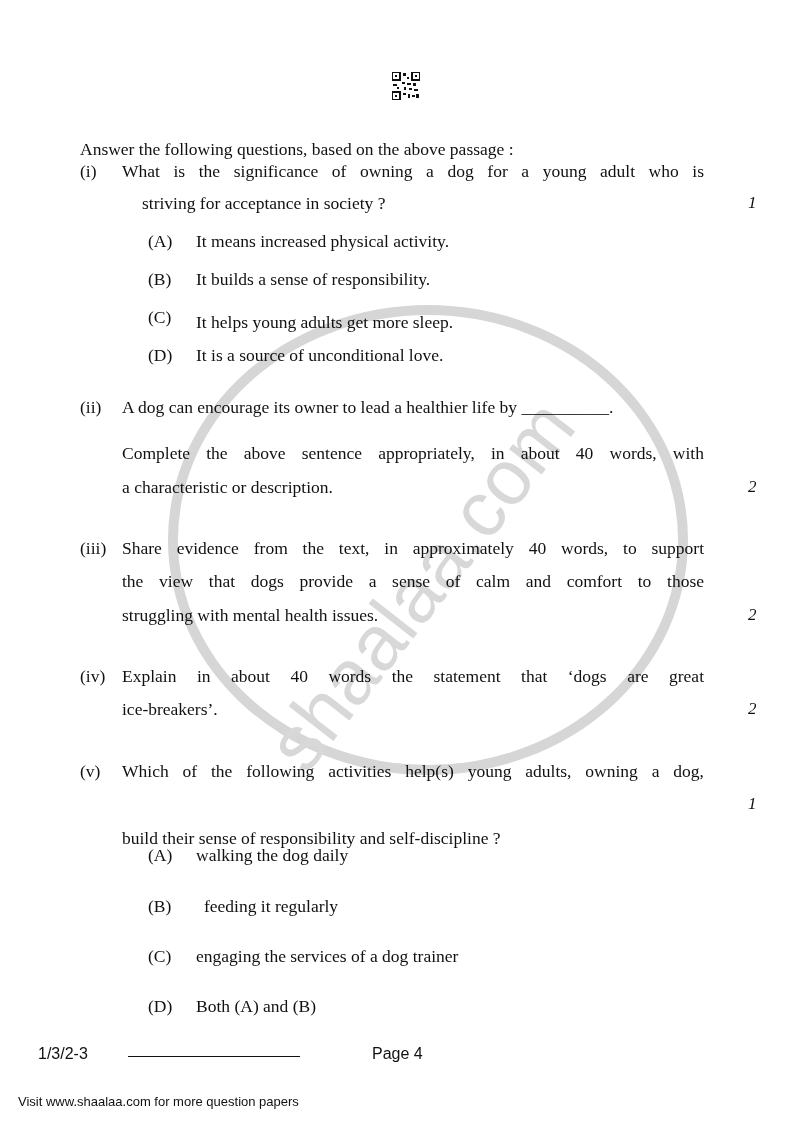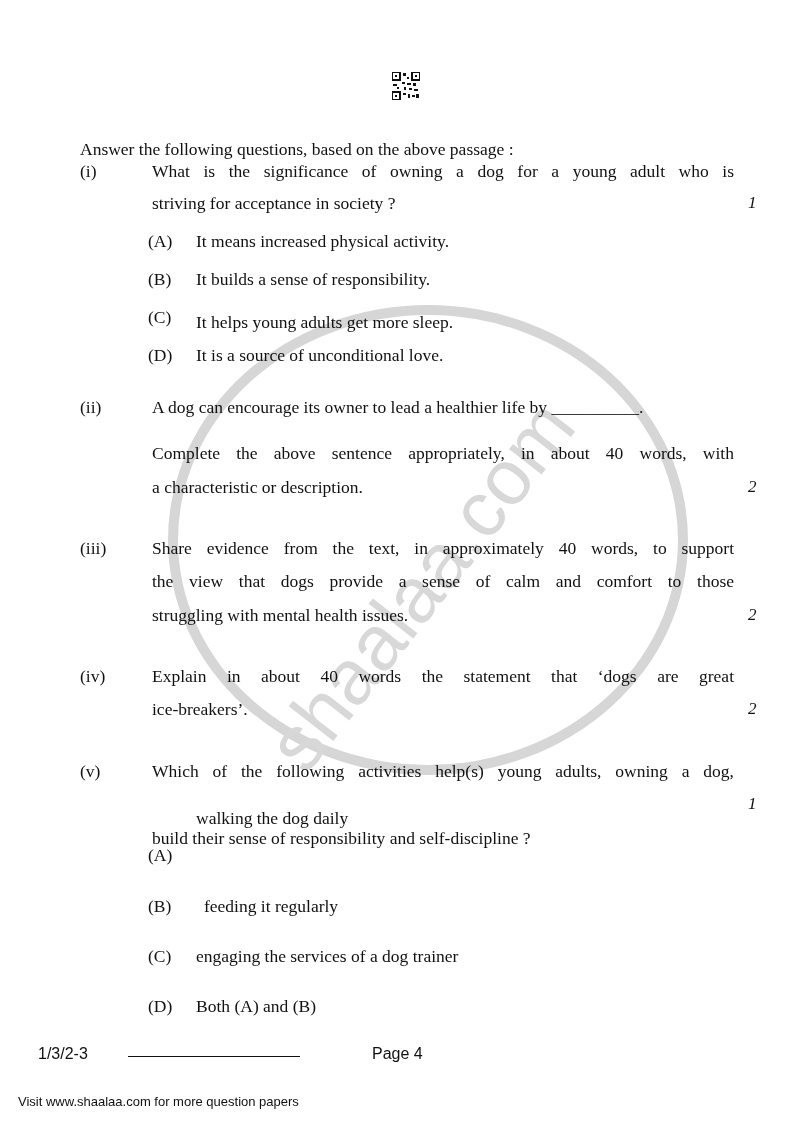--- a/index.html
+++ b/index.html
@@ -2,21 +2,21 @@
 <html><head>
 <meta charset="utf-8">
 <style>
   html, body { margin: 0; padding: 0; background: #ffffff; }
   body { width: 800px; height: 1131px; position: relative; overflow: hidden;
          font-family: "DejaVu Serif", "Liberation Serif", serif; color: #111; }
   .serif { font-family: "Liberation Serif", "DejaVu Serif", serif; font-size: 17.5px; margin-top: 24px; }
   .abs { position: absolute; white-space: nowrap; }
   .marks { position: absolute; left: 748px; font-style: italic; font-size: 17px; font-family: "Liberation Serif", serif; }
   .qnum { position: absolute; left: 80px; }
-  .qtext { position: absolute; left: 152px; }
+  .qtext { position: absolute; left: 122px; }
   .optl { position: absolute; left: 148px; }
   .optt { position: absolute; left: 196px; }
   .just { width: 582px; text-align: justify; text-align-last: justify; white-space: normal; }
   .watermark { position: absolute; left: 168px; top: 305px; width: 520px; height: 470px;
                border: 10px solid #d6d6d6; border-radius: 50%; box-sizing: border-box; pointer-events: none; }
   .wmtext { position: absolute; left: 200px; top: 540px; font-family: "Liberation Sans", sans-serif;
             font-size: 78px; color: #d8d8d8; transform: rotate(-52deg); transform-origin: center;
             pointer-events: none; }
   .qr { position: absolute; left: 392px; top: 72px; width: 28px; height: 28px; }
   .footer-code { position: absolute; left: 38px; top: 1045px; font-family: "Liberation Sans", sans-serif; font-size: 16px; }
@@ -51,21 +51,21 @@
     <rect x="24" y="22" width="3" height="4" fill="#111"></rect>
   <rect x="1" y="12" width="4" height="2" fill="#111"></rect>
     <rect x="5" y="15" width="2" height="2" fill="#111"></rect>
 </svg>
 
 <div class="abs serif" style="left:80px; top:115px;">Answer the following questions, based on the above passage :</div>
 
 <div class="serif">
   <div class="qnum" style="top:161px;">(i)</div>
   <div class="qtext abs just" style="top:161px;">What is the significance of owning a dog for a young adult who is</div>
-  <div class="qtext abs" style="top:193px;">striving for acceptance in society ?</div>
+  <div class="qtext abs" style="top:193px;margin-left:20px;">striving for acceptance in society ?</div>
   <div class="marks" style="top:193px;">1</div>
   <div class="optl" style="top:231px;">(A)</div>
   <div class="optt abs" style="top:231px;">It means increased physical activity.</div>
   <div class="optl" style="top:269px;">(B)</div>
   <div class="optt abs" style="top:269px;">It builds a sense of responsibility.</div>
   <div class="optl" style="top:307px;">(C)</div>
   <div class="optt abs" style="top:312px;">It helps young adults get more sleep.</div>
   <div class="optl" style="top:345px;">(D)</div>
   <div class="optt abs" style="top:345px;">It is a source of unconditional love.</div>
 </div>
@@ -92,21 +92,21 @@
   <div class="qtext abs" style="top:699px;">ice-breakers’.</div>
   <div class="marks" style="top:699px;">2</div>
 </div>
 
 <div class="serif">
   <div class="qnum" style="top:761px;">(v)</div>
   <div class="qtext abs just" style="top:761px;">Which of the following activities help(s) young adults, owning a dog,</div>
   <div class="qtext abs" style="top:794px;margin-top:34px;">build their sense of responsibility and self-discipline ?</div>
   <div class="marks" style="top:794px;">1</div>
   <div class="optl" style="top:845px;">(A)</div>
-  <div class="optt abs" style="top:808px;text-align:right;">walking the dog daily</div>
+  <div class="optt abs" style="top:845px;text-align:right;">walking the dog daily</div>
   <div class="optl" style="top:896px;">(B)</div>
   <div class="optt abs" style="top:896px;margin-left:8px;">feeding it regularly</div>
   <div class="optl" style="top:946px;">(C)</div>
   <div class="optt abs" style="top:946px;text-align:right;">engaging the services of a dog trainer</div>
   <div class="optl" style="top:996px;">(D)</div>
   <div class="optt abs" style="top:996px;">Both (A) and (B)</div>
 </div>
 
 <div class="footer-code">1/3/2-3</div>
 <div class="footer-line"></div>

